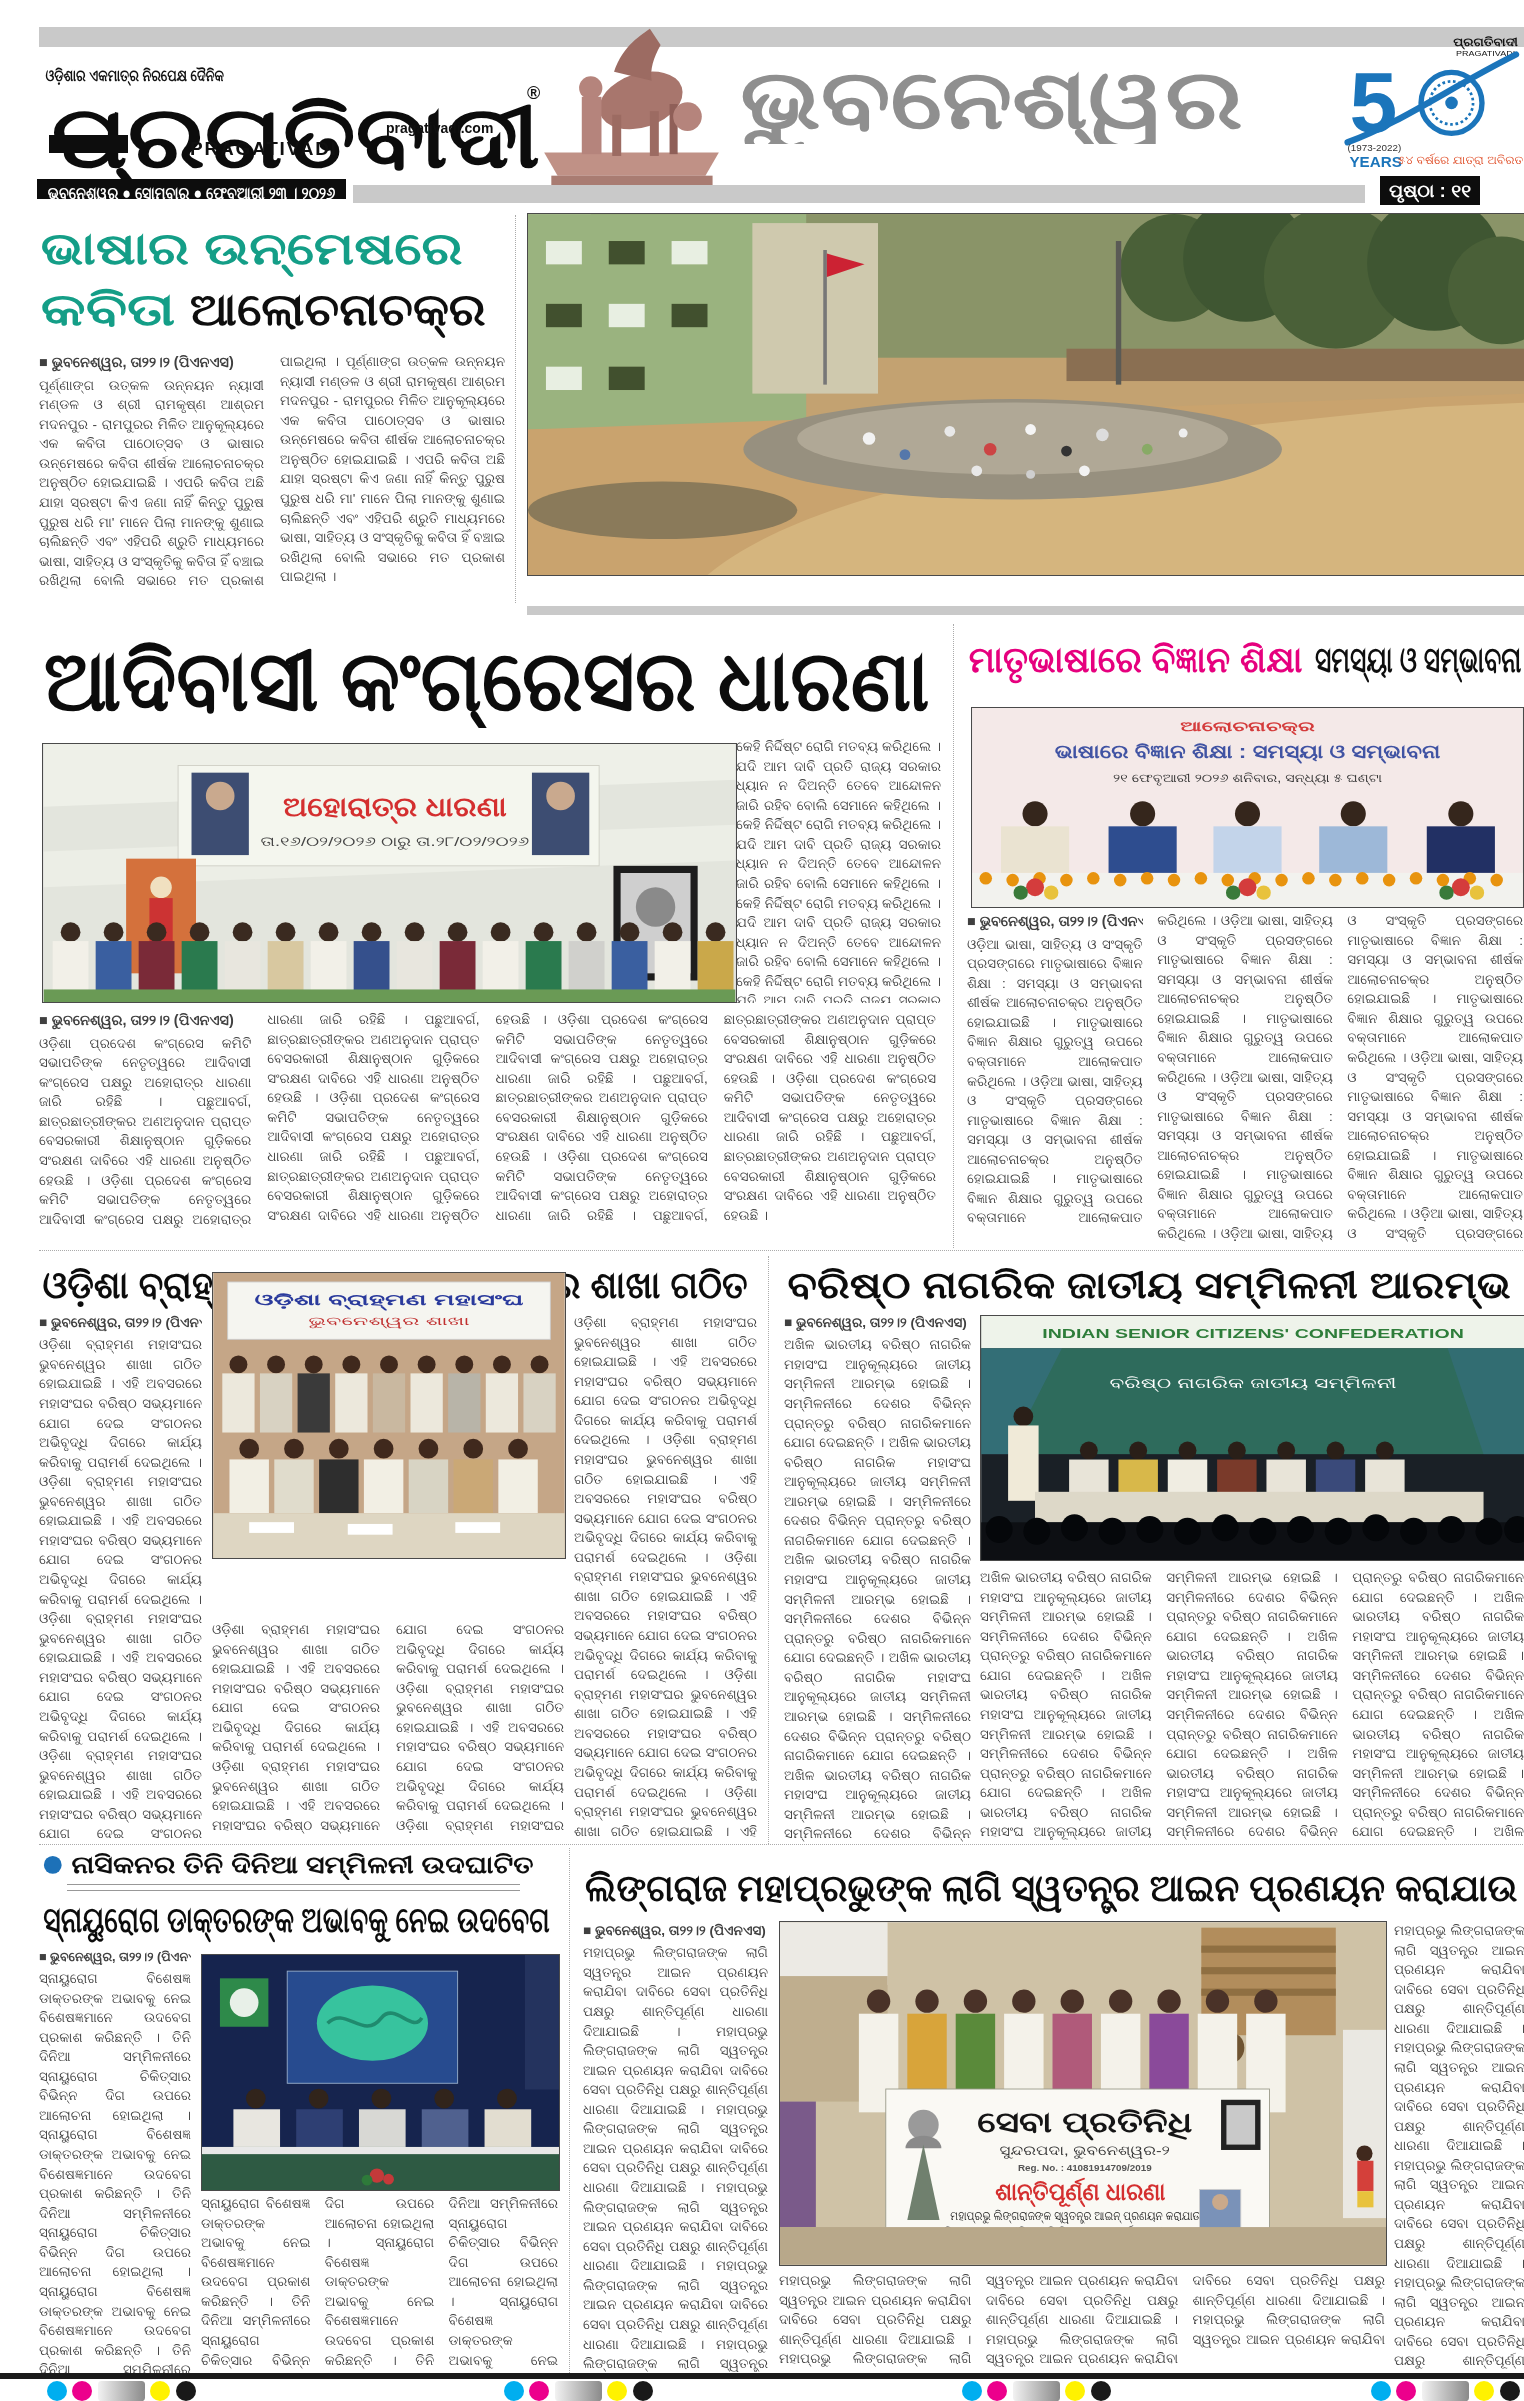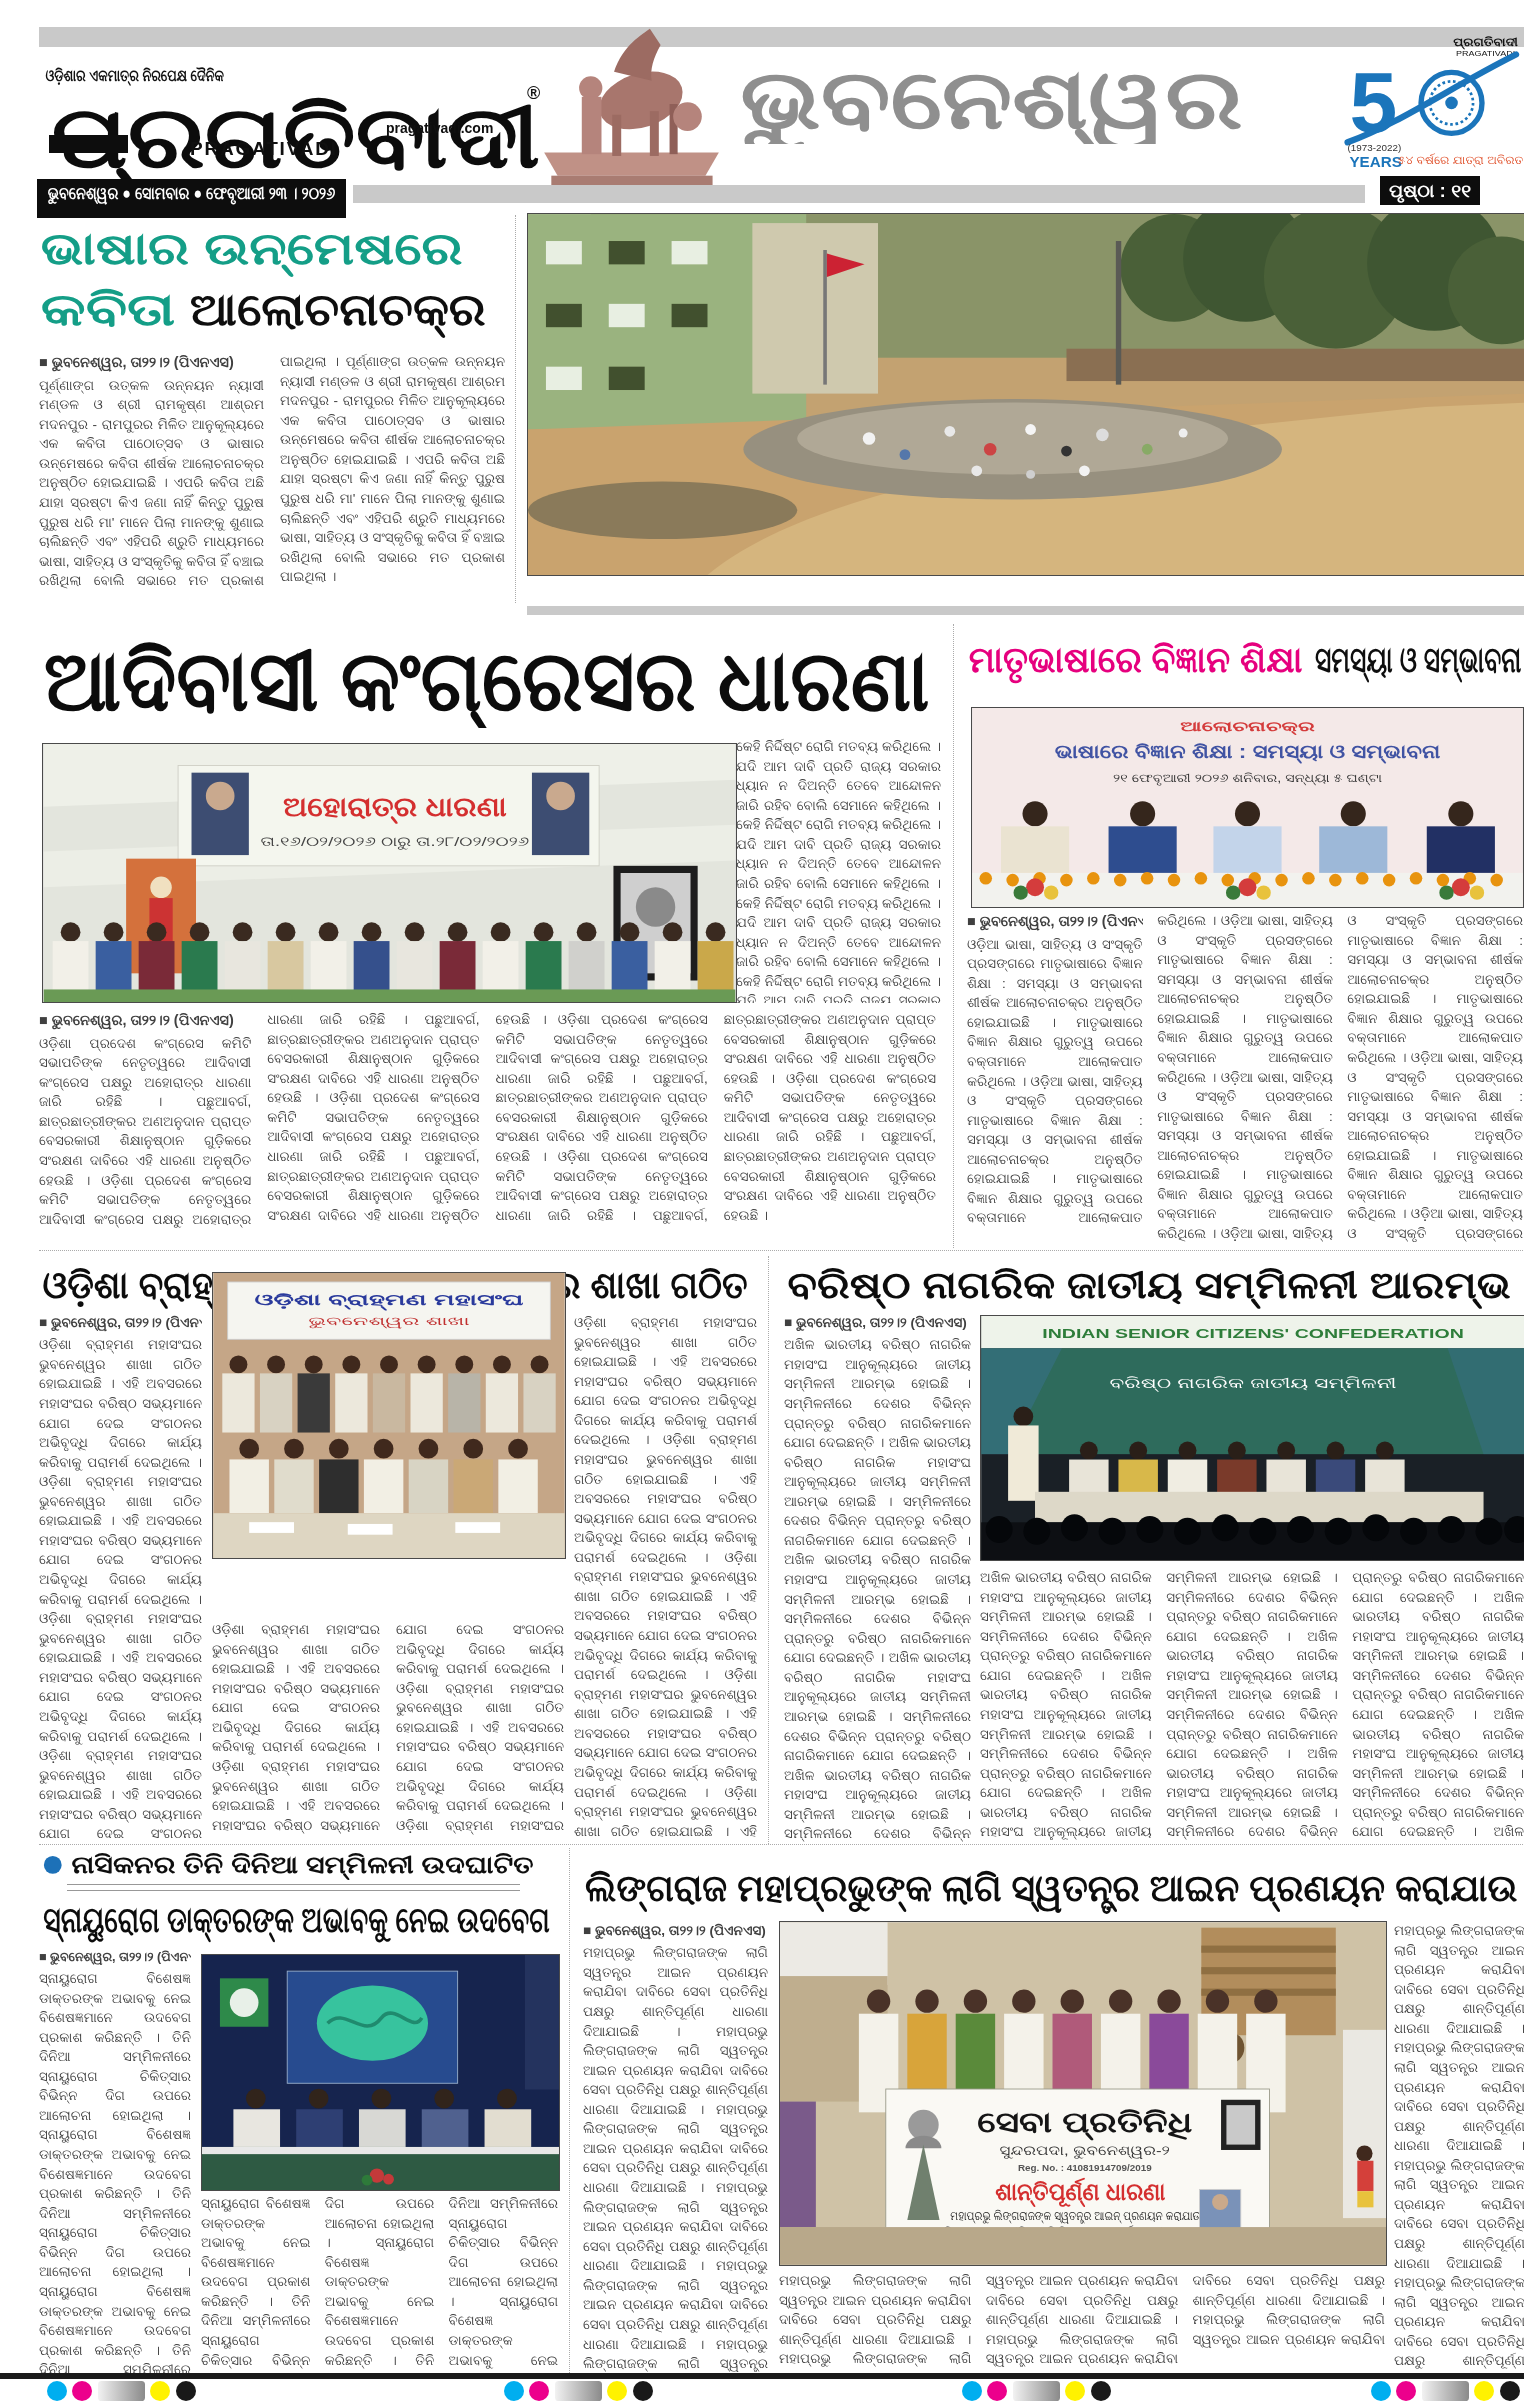--- a/index.html
+++ b/index.html
@@ -72,21 +72,21 @@
       <circle cx="120" cy="80" r="34" fill="#ffffff" stroke="#1b75bb" stroke-width="6"></circle>
       <circle cx="120" cy="80" r="24" fill="none" stroke="#1b75bb" stroke-width="3" stroke-dasharray="3,3"></circle>
       <circle cx="120" cy="80" r="7" fill="#1b75bb"></circle>
       <path d="M4,124 C60,104 120,62 192,26" stroke="#1b75bb" stroke-width="7" fill="none" stroke-linecap="round"></path>
       <text x="4" y="134" font-size="11" fill="#333">(1973-2022)</text>
       <text x="6" y="152" font-size="17" font-weight="bold" fill="#1b75bb">YEARS</text>
       <text x="200" y="148" text-anchor="end" font-size="13" fill="#e0502a" textLength="140" lengthAdjust="spacingAndGlyphs">୫୪ ବର୍ଷରେ ଯାତ୍ରା ଅବିରତ</text>
     </svg>
   </div>
 
-  <div class="blackbox" style="left:37px;top:179px;width:309px;height:39px">
+  <div class="blackbox" style="left:37px;top:179px;width:309px;height:20px">
     <svg width="309" height="27" viewBox="0 0 344 30">
         <text x="172" y="22" text-anchor="middle" font-size="19" font-weight="bold" fill="#fff" textLength="320" lengthAdjust="spacingAndGlyphs">ଭୁବନେଶ୍ୱର ● ସୋମବାର ● ଫେବୃଆରୀ ୨୩ । ୨୦୨୬</text>
       </svg>
   </div>
   <div class="bar" style="left:353px;top:185px;width:1012px;height:18px"></div>
   <div class="blackbox" style="left:1380px;top:176px;width:100px;height:29px">
     <svg width="100" height="29" viewBox="0 0 112 32">
         <text x="56" y="23" text-anchor="middle" font-size="20" font-weight="bold" fill="#fff" textLength="92" lengthAdjust="spacingAndGlyphs">ପୃଷ୍ଠା : ୧୧</text>
       </svg>
   </div>

